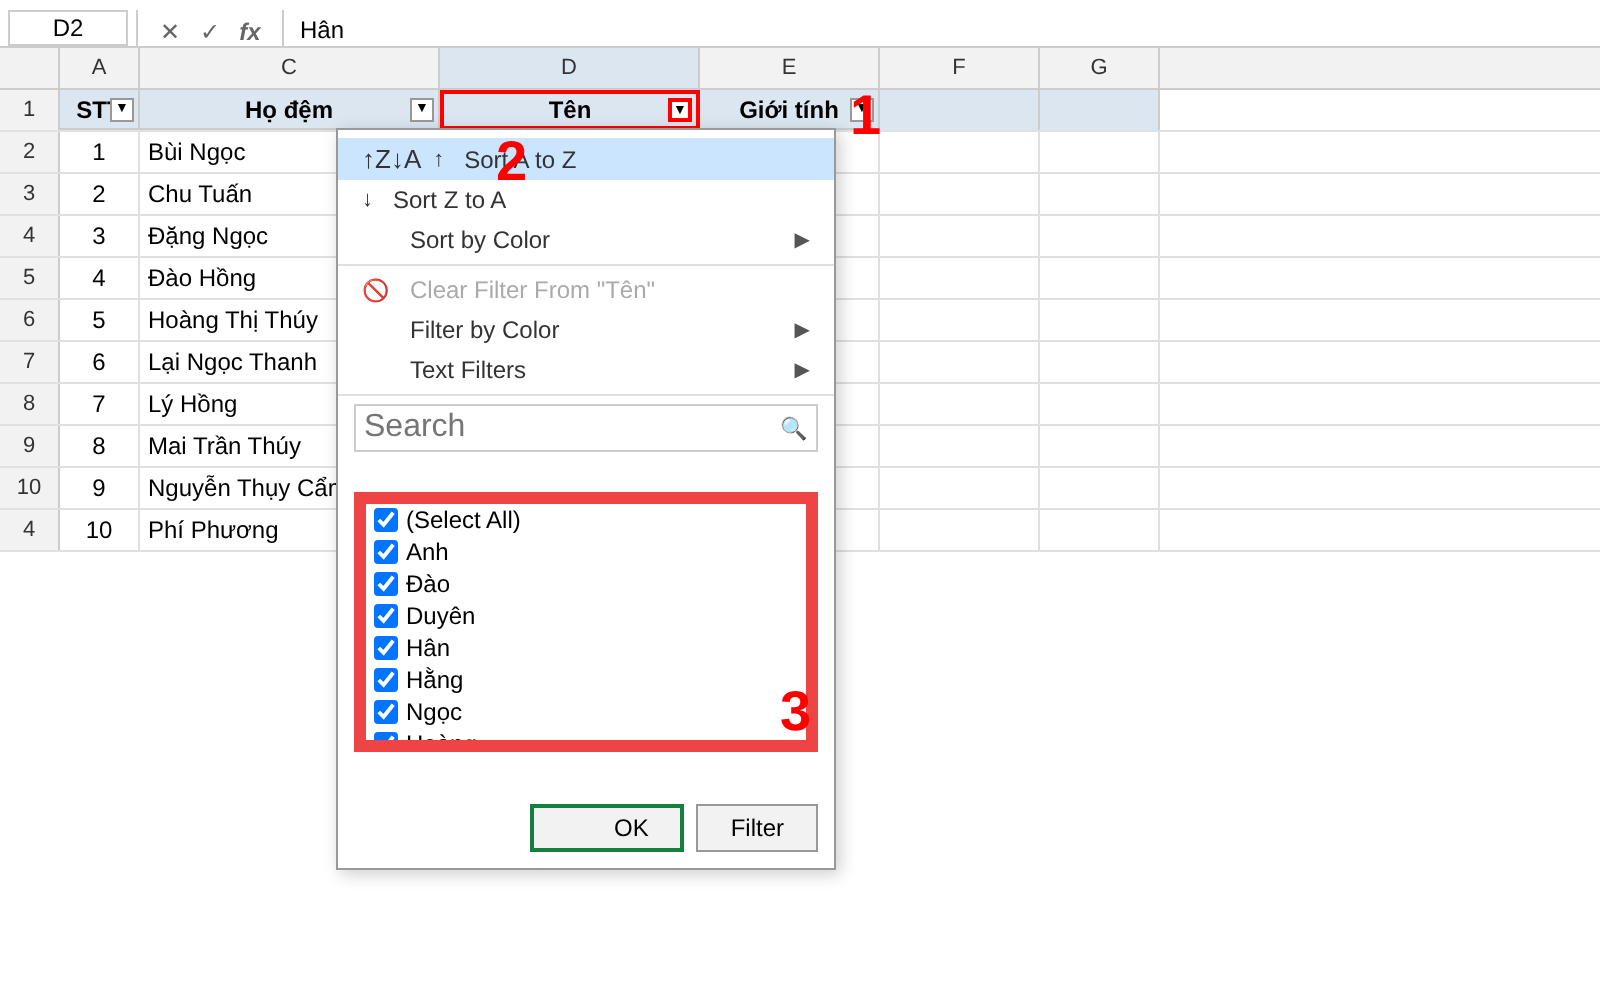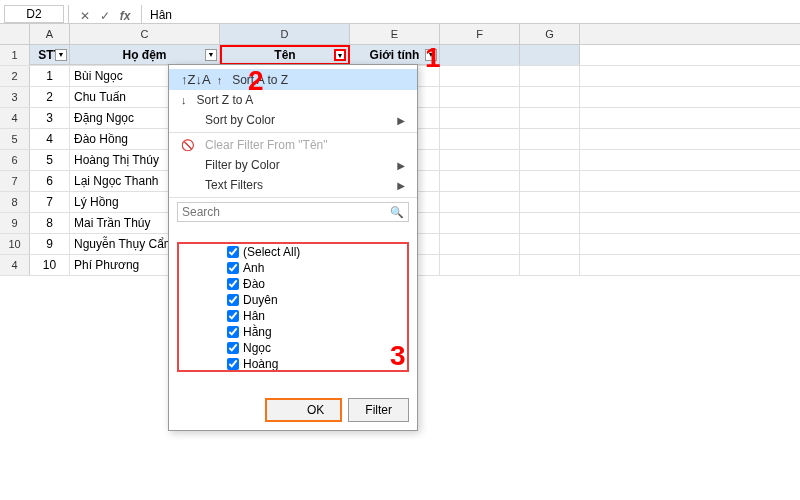--- a/index.html
+++ b/index.html
@@ -198,35 +198,34 @@
       display: flex;
       align-items: center;
       border: 1px solid #ccc;
       padding: 2px 4px;
       background: #fff;
     }
     .search-input {
       flex: 1;
       border: none;
       outline: none;
-      font-size: 12px;
+      font-size: 16px;
       color: #0f172a;
     }
     .search-icon-span {
       font-size: 11px;
       color: #666;
     }
 
     
     .checkbox-list {
       margin: 20px 8px;
-      border: 2px solid #ef4444;
+      border: 6px solid #ef4444;
       overflow-y: auto;
       max-height: 130px;
-      padding-left: 44px;
     }
     .checkbox-item {
       display: flex;
       align-items: center;
       padding: 1px 4px;
       gap: 4px;
       font-size: 12px;
       cursor: pointer;
     }
     .checkbox-item input[type=checkbox] {
@@ -261,21 +260,21 @@
       padding: 6px 8px 4px 8px;
     }
     .btn {
       padding: 3px 16px;
       font-size: 12px;
       cursor: pointer;
       border: 1px solid #999;
       background: #f2f2f2;
     }
     .btn-ok {
-      border: 2px solid #f97316;
+      border: 2px solid #15803d;
       background: #f2f2f2;
       padding-left: 40px;
     }
 
     
     .overlay-number {
       position: absolute;
       font-size: 28px;
       font-weight: bold;
       color: #ff0000;

